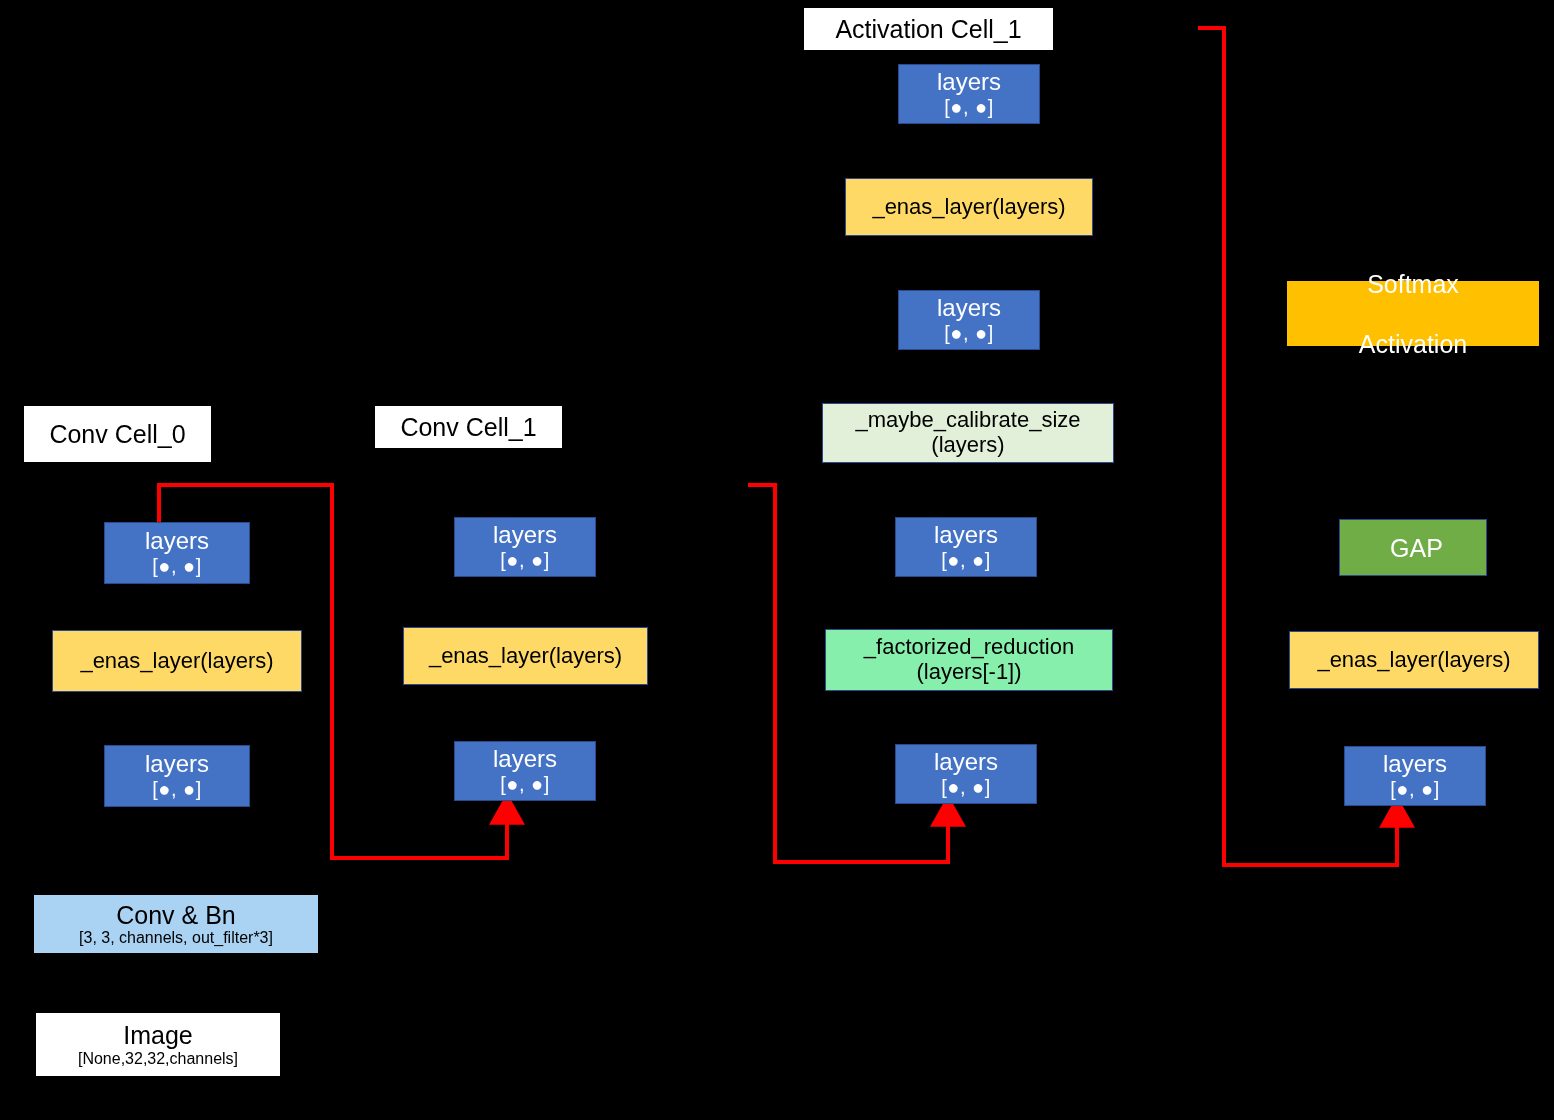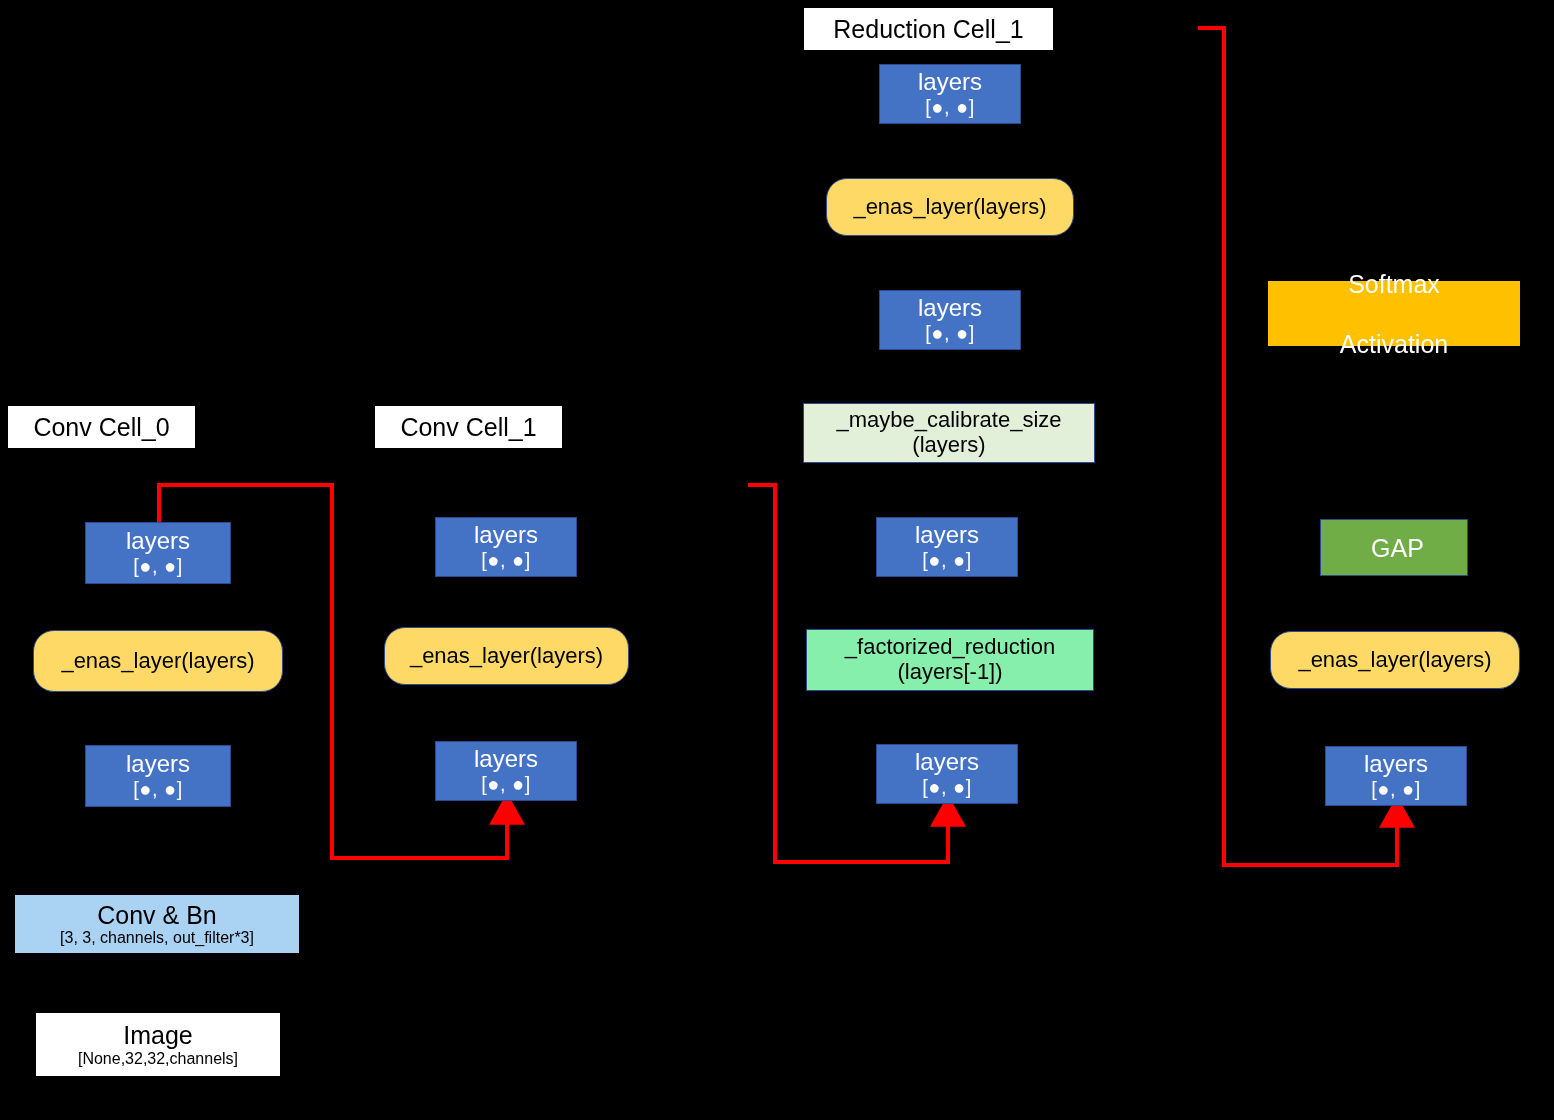--- a/index.html
+++ b/index.html
@@ -18,40 +18,41 @@
   .node {
     position: absolute;
     box-sizing: border-box;
     border: 1px solid #2a4b8d;
     display: flex;
     flex-direction: column;
     align-items: center;
     justify-content: center;
     text-align: center;
     line-height: 1.12;
+    margin-left: 19px;
   }
   .node .l1 { display: block; }
   .node .l2 { display: block; }
 
   
   .caption {
     position: absolute;
     box-sizing: border-box;
     background: #ffffff;
     color: #000000;
     border: none;
     display: flex;
     flex-direction: column;
     align-items: center;
     justify-content: center;
     text-align: center;
   }
 
   .blue    { background: #4472c4; color: #ffffff; }
-  .yellow  { background: #ffd966; color: #000000; border-radius: 21px; }
+  .yellow  { background: #ffd966; color: #000000; }
   .green   { background: #e2f0d9; color: #000000; }
   .pink    { background: #86efac; color: #000000; }
   .orange  { background: #ffc000; color: #ffffff; border-color:#ffc000;gap:32px;}
   .navy    { background: #002060; color: #ffffff; }
   .grass   { background: #70ad47; color: #ffffff; }
   .ltblue  { background: #a9d2f3; color: #000000; border:none; }
 
   .t-lg  { font-size: 25px; }
   .t-md  { font-size: 22px; }
   .t-xs  { font-size: 16px; }
@@ -136,21 +137,21 @@
     </g>
 
     <g stroke="#000" stroke-width="2">
       <line x1="1394" y1="398" x2="1394" y2="404"></line>
       <line x1="1394" y1="513" x2="1394" y2="519"></line>
       <line x1="1394" y1="625" x2="1394" y2="631"></line>
       <line x1="1394" y1="740" x2="1394" y2="746"></line>
     </g>
   </svg>
 
-  <div class="caption t-lg" style="left:8px; top:406px; width:187px; height:42px;justify-content:center;">
+  <div class="caption t-lg" style="left:24px; top:406px; width:187px; height:56px;justify-content:center;">
     <span>Conv Cell_0</span>
   </div>
 
   <div class="node blue" style="left:85px; top:522px; width:146px; height:62px;">
     <span class="layers-inner">
       <span class="l1 t-lay">layers</span>
       <span class="l2 t-brk">[●,  ●]</span>
     </span>
   </div>
 
@@ -181,21 +182,21 @@
   </div>
 
   <div class="node blue" style="left:435px; top:741px; width:142px; height:60px;">
     <span class="layers-inner">
       <span class="l1 t-lay">layers</span>
       <span class="l2 t-brk">[●,  ●]</span>
     </span>
   </div>
 
   <div class="caption t-lg" style="left:804px; top:8px; width:249px; height:42px;">
-    <span>Reduction Cell_1</span>
+    <span>Activation Cell_1</span>
   </div>
 
   <div class="node blue" style="left:879px; top:64px; width:142px; height:60px;">
     <span class="layers-inner">
       <span class="l1 t-lay">layers</span>
       <span class="l2 t-brk">[●,  ●]</span>
     </span>
   </div>
 
   <div class="node yellow t-md" style="left:826px; top:178px; width:248px; height:58px;">

